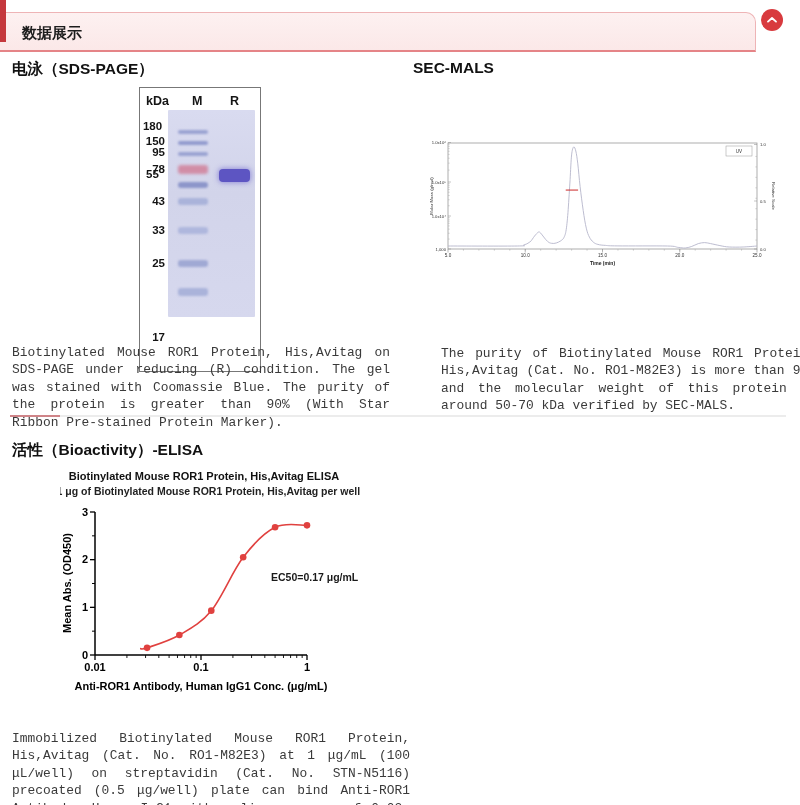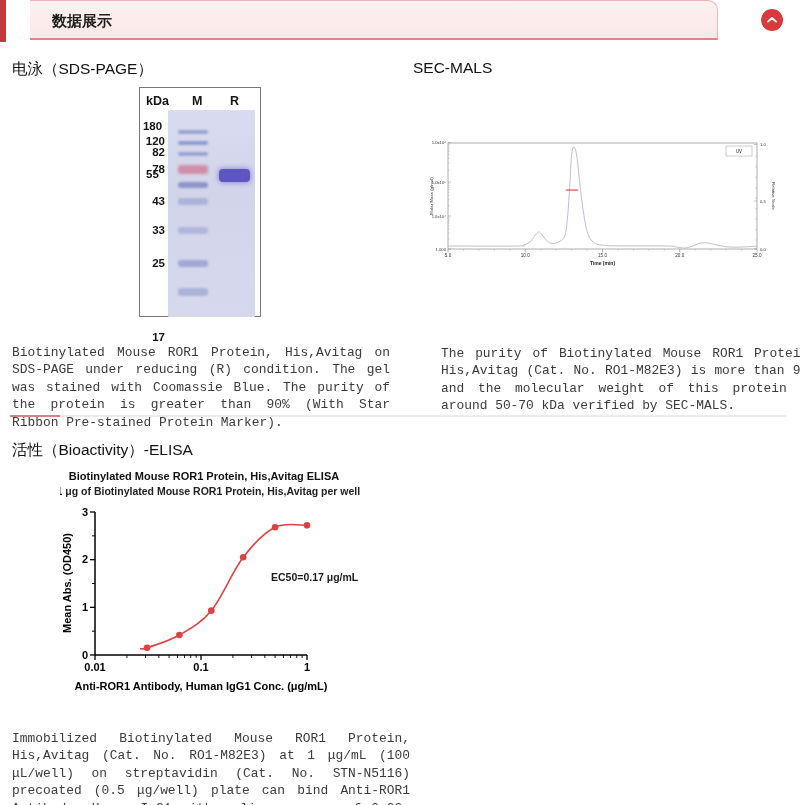--- a/index.html
+++ b/index.html
@@ -1,33 +1,33 @@
 <!DOCTYPE html>
 <html><head>
 <meta charset="utf-8">
 <style>
   html,body{margin:0;padding:0;background:#fff;}
   body{width:800px;height:805px;position:relative;font-family:"Liberation Sans","DejaVu Sans",sans-serif;color:#222;overflow:hidden;}
 
   
-  .header{position:absolute;left:0;top:0;width:688px;height:40px;box-sizing:border-box;
+  .header{position:absolute;left:0;top:12px;width:756px;height:40px;box-sizing:border-box;
     background:linear-gradient(180deg,#fdf1f1,#fbe8e8);
     border:1px solid #eeb4b6;border-left:none;border-radius:0 10px 0 0;
-    border-bottom:2px solid #e58487;margin-left:30px;}
+    border-bottom:2px solid #e58487;}
   .header-accent{position:absolute;left:0;top:0;width:6px;height:42px;background:#c5383d;}
   .header-title{position:absolute;left:22px;top:0;line-height:40px;font-size:15px;font-weight:700;color:#1c1c1c;}
   .collapse-btn{position:absolute;right:17px;top:9px;width:22px;height:22px;border-radius:50%;
     background:#d83a3e;border:none;display:flex;align-items:center;justify-content:center;cursor:pointer;padding:0;}
 
   
-  .sec-heading{position:absolute;font-size:15.5px;font-weight:400;color:#111;margin:0;}
+  .sec-heading{position:absolute;font-size:15.5px;font-weight:700;color:#111;margin:0;}
   .caption{position:absolute;font-size:12.9px;line-height:17.4px;color:#3a3a3a;text-align:justify;font-family:Liberation Mono, monospace;}
 
   
-  .gel-box{position:absolute;left:139px;top:87px;width:122px;height:230px;background:#fff;
+  .gel-box{position:absolute;left:139px;top:87px;width:122px;height:285px;background:#fff;
     border:1px solid #777;box-sizing:border-box;}
   .gel-head{position:absolute;top:6px;font-size:12.5px;font-weight:600;color:#151515;}
   .gel-head.kda{left:6px;}
   .gel-head.m{left:52px;}
   .gel-head.r{left:90px;}
   .gel-inner{position:absolute;left:28px;top:22px;width:87px;height:207px;
     background:linear-gradient(180deg,#d9dbf0,#d2d4ea 40%,#d6d8ee);border-radius:1px;}
   .gel-marker{position:absolute;left:0;width:25px;text-align:right;font-size:11.5px;font-weight:600;color:#141414;}
   .band{position:absolute;left:10px;width:30px;border-radius:3px;}
   .band.sample{left:51px;width:31px;border-radius:4px;box-shadow:0 0 5px 1px rgba(88,78,200,.5);}
@@ -66,22 +66,22 @@
       <div class="band" style="top: 42px; height: 4px; background: rgb(154, 163, 210); filter: blur(0.9px);"></div>
       <div class="band" style="top: 55px; height: 9px; background: rgb(209, 141, 166); filter: blur(1.4px);"></div>
       <div class="band" style="top: 72px; height: 6px; background: rgb(141, 150, 202); filter: blur(0.9px);"></div>
       <div class="band" style="top: 88px; height: 7px; background: rgb(170, 179, 218); filter: blur(1.3px);"></div>
       <div class="band" style="top: 117px; height: 7px; background: rgb(175, 183, 221); filter: blur(1.3px);"></div>
       <div class="band" style="top: 150px; height: 7px; background: rgb(160, 169, 212); filter: blur(1.2px);"></div>
       <div class="band" style="top: 178px; height: 8px; background: rgb(170, 179, 218); filter: blur(1.3px);"></div>
       <div class="band sample" style="top: 59px; height: 13px; background: rgb(93, 85, 194); filter: blur(0.7px);"></div>
     </div>
 <div class="gel-marker" style="top: 32px; text-align: center;">180</div>
-    <div class="gel-marker" style="top: 47px;">120</div>
-    <div class="gel-marker" style="top: 58px;">82</div>
+    <div class="gel-marker" style="top: 47px;">150</div>
+    <div class="gel-marker" style="top: 58px;">95</div>
     <div class="gel-marker" style="top: 75px;">78</div>
     <div class="gel-marker" style="top: 80px; text-align: center;">55</div>
     <div class="gel-marker" style="top: 107px;">43</div>
     <div class="gel-marker" style="top: 136px;">33</div>
     <div class="gel-marker" style="top: 169px;">25</div>
     <div class="gel-marker" style="top: 197px; margin-top: 46px;">17</div>
   </div>
 
 <p class="caption" style="left:12px;top:331px;width:378px;">Biotinylated Mouse ROR1 Protein, His,Avitag on SDS-PAGE under reducing (R) condition. The gel was stained with Coomassie Blue. The purity of the protein is greater than 90% (With Star Ribbon Pre-stained Protein Marker).</p>
 

